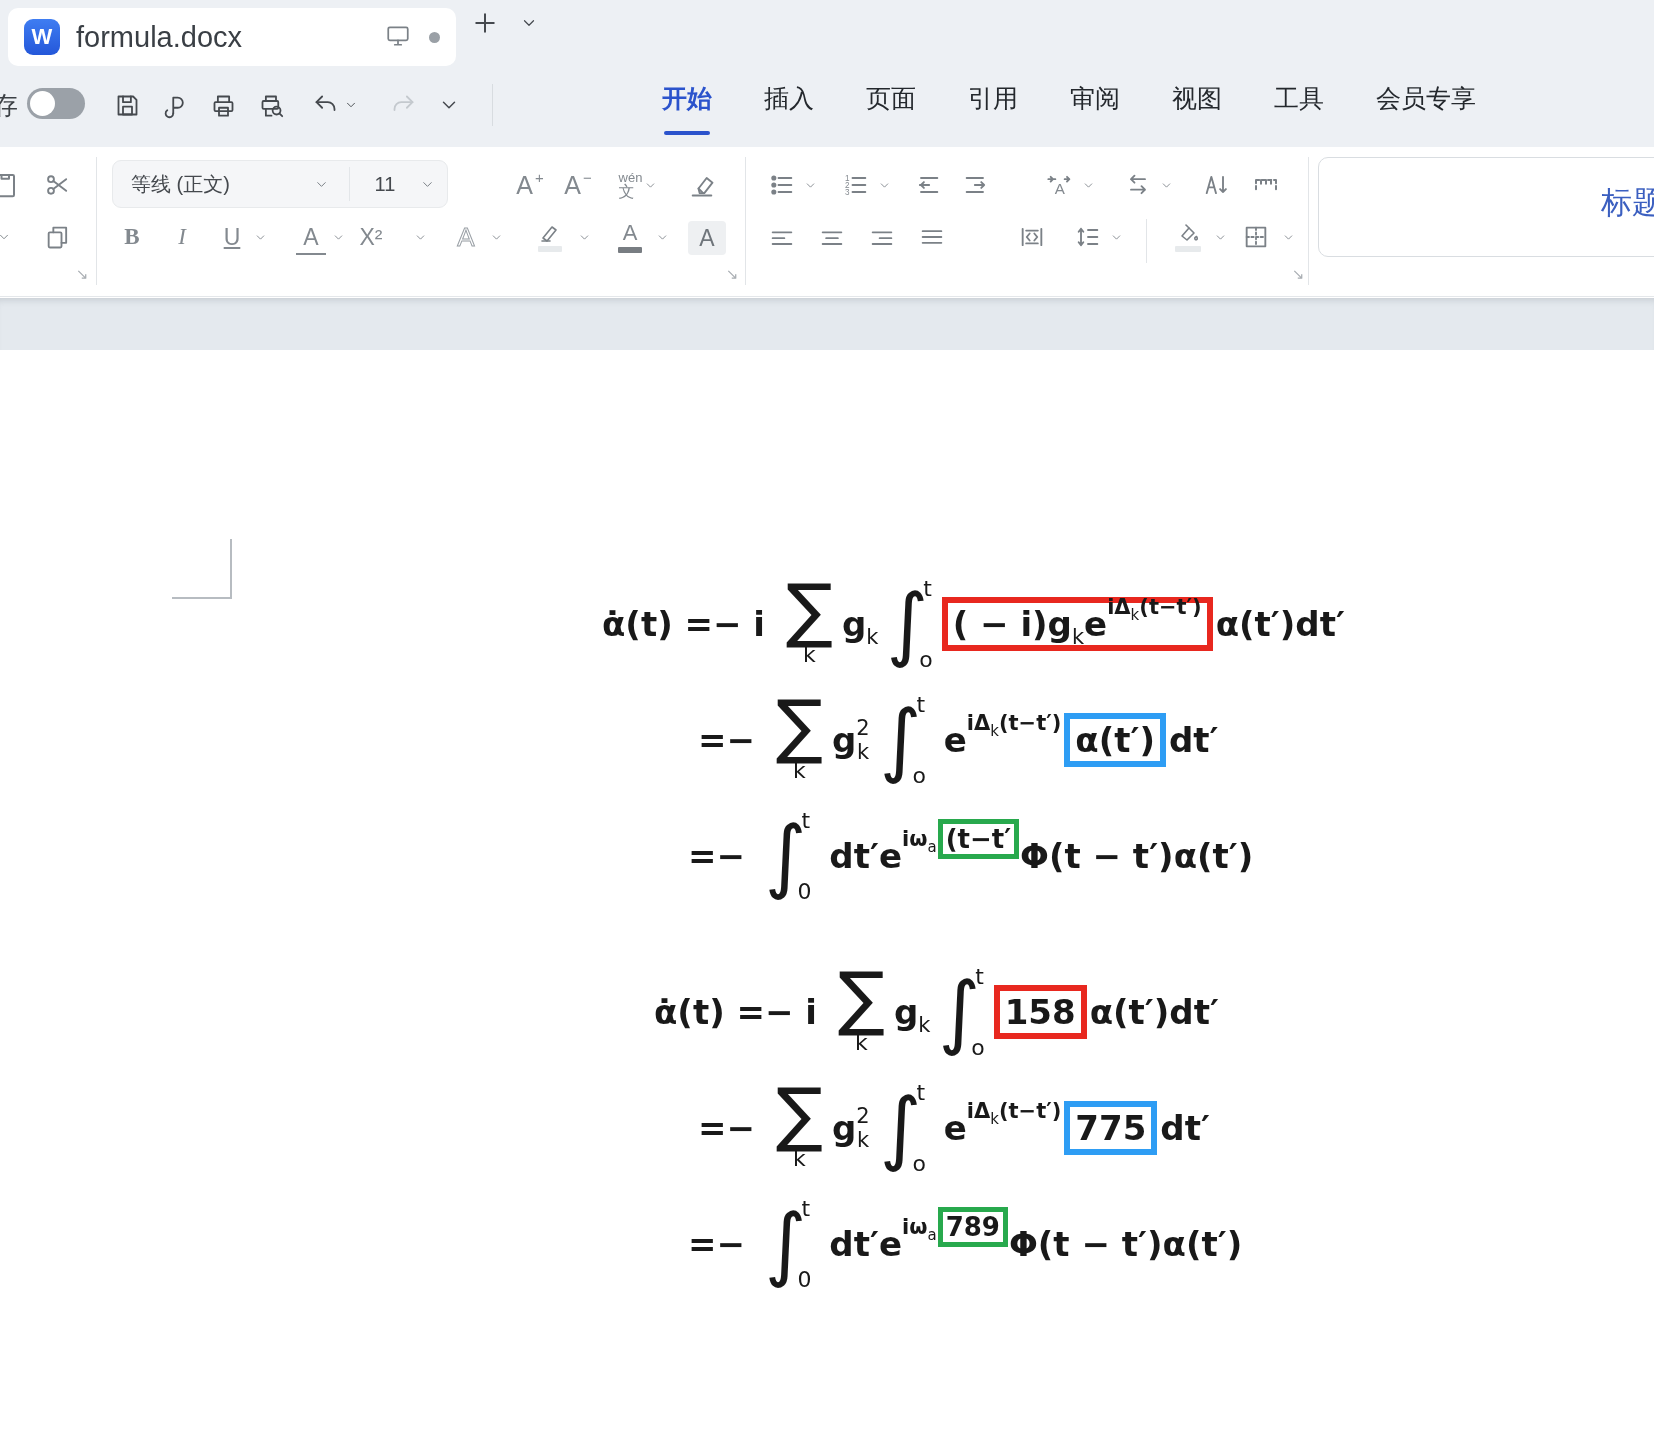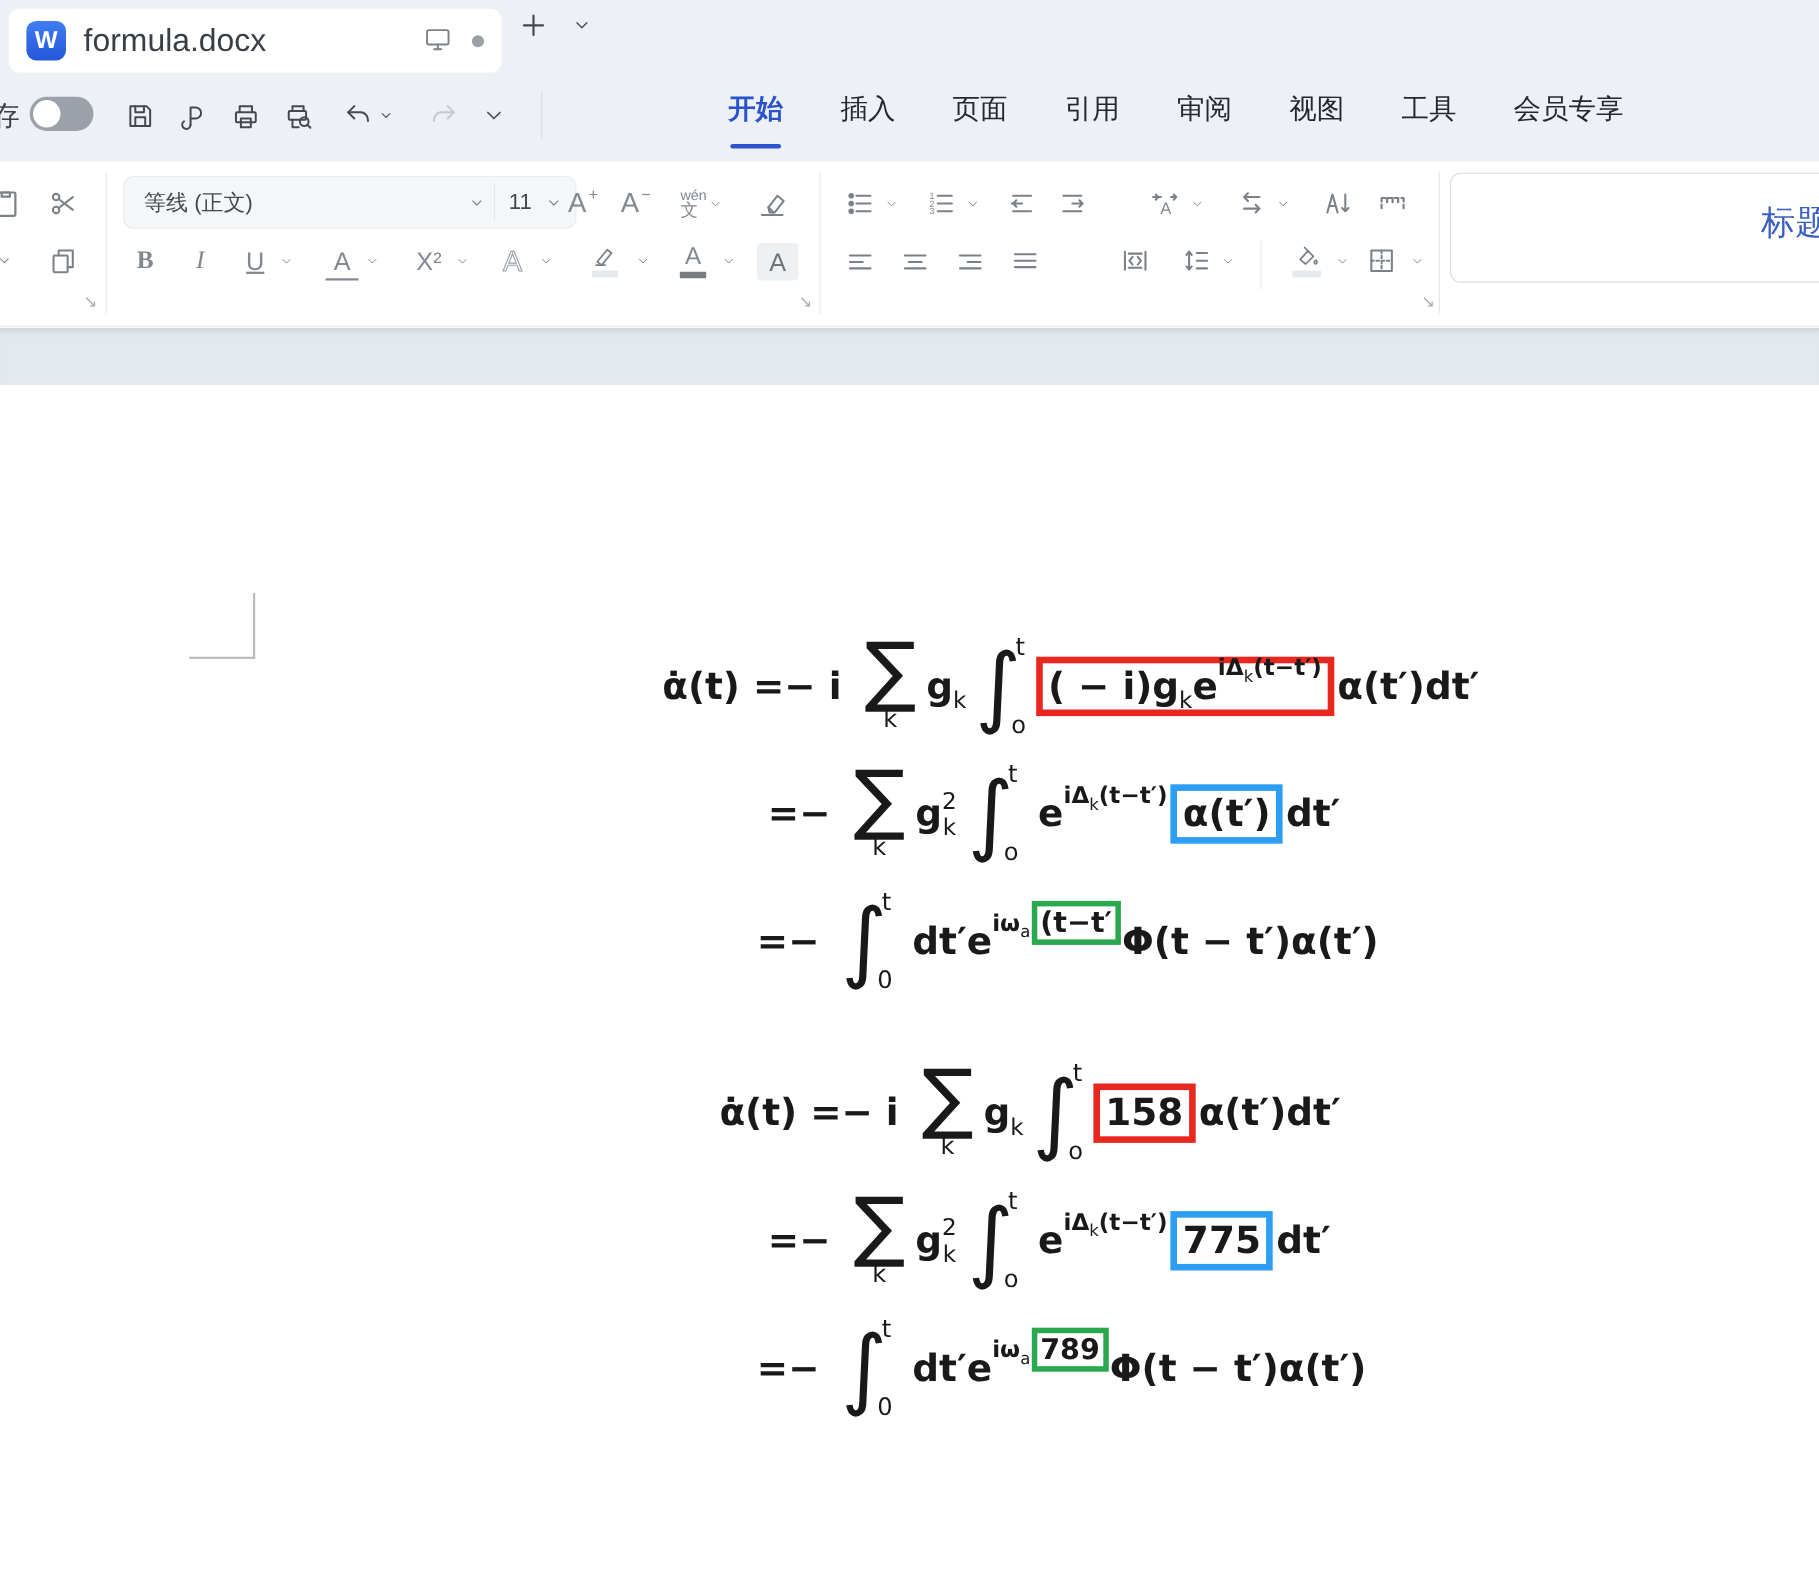--- a/index.html
+++ b/index.html
@@ -35,22 +35,22 @@
 
   
   .ribbon { position:absolute; left:0; top:147px; width:1654px; height:150px; background:#fff;
             border-bottom:1px solid #e4e7ea; }
   .rb { position:absolute; display:flex; align-items:center; justify-content:center; gap:2px; }
   .glyph-btn { font-size:23px; color:#83898f; }
   .rdiv { position:absolute; width:1px; background:#e2e5e8; top:10px; height:128px; }
   .rdiv-s { position:absolute; width:1px; background:#e2e5e8; top:72px; height:44px; }
   .expander { position:absolute; color:#a9aeb3; font-size:15px; }
 
-  .font-combo { position:absolute; left:112px; top:13px; width:412px; height:48px; background:#f5f6f8;
-                border:1px solid #e8eaec; border-radius:9px; display:flex; align-items:center; }
+  .font-combo { position:absolute; left:112px; top:13px; width:336px; height:48px; background:#f5f6f8;
+                border:1px solid #e8eaec; border-radius:9px; display:flex; align-items:center;gap:12px; }
   .font-name { font-size:20px; color:#45494e; margin-left:18px; flex:1; }
   .combo-div { width:1px; height:34px; background:#e3e6e9; margin:0 0 0 8px; }
   .font-size { font-size:20px; color:#45494e; width:46px; text-align:center; }
 
   .bold-b { font-weight:bold; font-family:"Liberation Serif",serif; }
   .ital-i { font-style:italic; font-family:"Liberation Serif",serif; }
   .undl-u { text-decoration:underline; }
   .strk-a { border-bottom:2px solid #83898f; line-height:1; }
   .colorbar { display:block; width:24px; height:6px; border-radius:1px; margin-top:1px; }
   .shade-a { background:#eef0f2; border-radius:4px; padding:2px 8px; color:#6f757b; }
@@ -272,21 +272,21 @@
     <svg class="icn" width="13" height="13" viewBox="0 0 24 24">
         <path d="M6 9l6 6 6-6"></path>
       </svg>
   </div>
   <div class="rb glyph-btn strk-a" style="left:296px;top:74px;width:30px;height:34px">A</div>
   <div class="rb" style="left:328px;top:70px;width:20px;height:40px">
     <svg class="icn" width="13" height="13" viewBox="0 0 24 24">
         <path d="M6 9l6 6 6-6"></path>
       </svg>
   </div>
-  <div class="rb glyph-btn" style="left:368px;top:70px;width:44px;height:40px">X²</div>
+  <div class="rb glyph-btn" style="left:349px;top:70px;width:44px;height:40px">X²</div>
   <div class="rb" style="left:410px;top:70px;width:20px;height:40px">
     <svg class="icn" width="13" height="13" viewBox="0 0 24 24">
         <path d="M6 9l6 6 6-6"></path>
       </svg>
   </div>
   <div class="rb glyph-btn" style="left:446px;top:70px;width:40px;height:40px;font-size:26px;-webkit-text-stroke:1px #9aa0a6;color:#fff">A</div>
   <div class="rb" style="left:486px;top:70px;width:20px;height:40px">
     <svg class="icn" width="13" height="13" viewBox="0 0 24 24">
         <path d="M6 9l6 6 6-6"></path>
       </svg>

